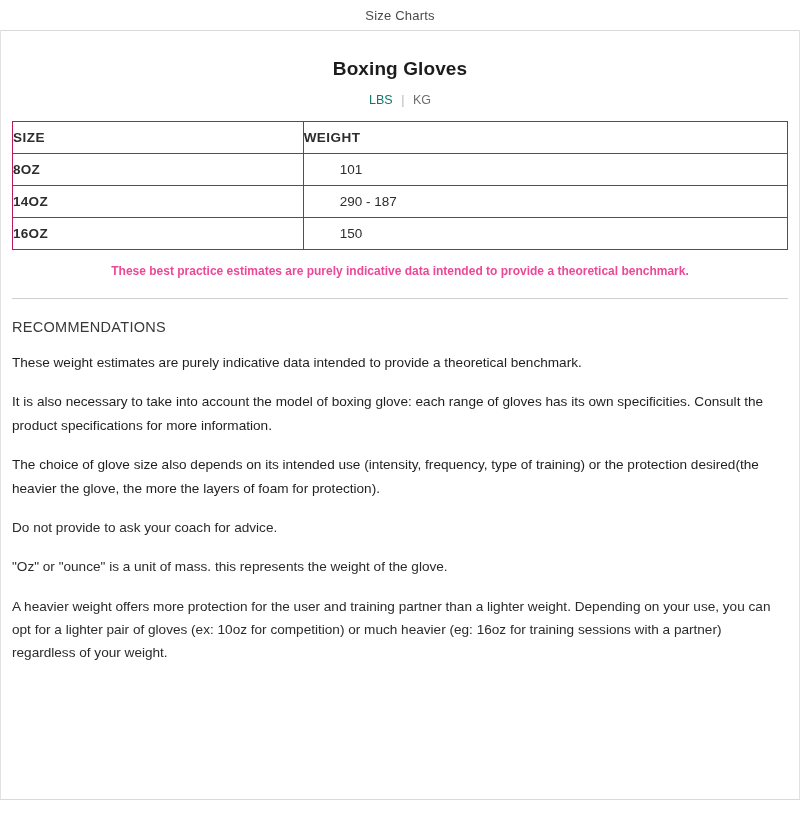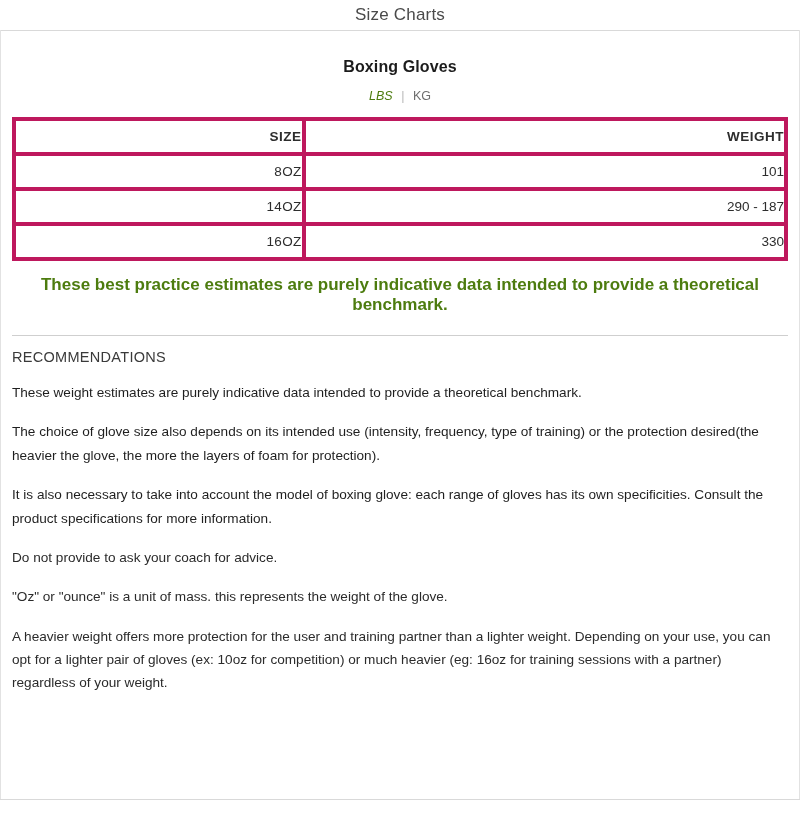--- a/index.html
+++ b/index.html
@@ -23,98 +23,98 @@
   }
   
   .top-bar {
     height: 30px;
     display: flex;
     align-items: center;
     justify-content: center;
     border-bottom: 1px solid #d9d9d9;
   }
   .top-bar .title {
-    font-size: 17px;
+    font-size: 13px;
     color: #4a4a4a;
     letter-spacing: 0.2px;
   }
   .content {
     padding: 0 12px;
     box-sizing: border-box;
   }
   .chart-title {
     text-align: center;
-    font-size: 16px;
+    font-size: 19px;
     font-weight: bold;
     color: #1c1c1c;
     margin-top: 27px;
     letter-spacing: 0.1px;
   }
   .unit-toggle {
     text-align: center;
     margin-top: 13px;
     font-size: 12.5px;
     color: #6d6d6d;
   }
   .unit-toggle .unit {
     cursor: pointer;
   }
   .unit-toggle .unit.active {
-    color: #4d7c0f;
-    font-style: italic;
+    color: #0f766e;
   }
   .unit-toggle .sep {
     color: #b9b9b9;
     margin: 0 5px;
   }
   table.size-table {
     width: 100%;
     border-collapse: collapse;
     margin-top: 14px;
     table-layout: fixed;
   }
   table.size-table th,
   table.size-table td {
-    border: 4px solid #be185d;
-    text-align: right;
+    border: 1px solid #be185d;
+    text-align: left;
     height: 31px;
     font-size: 13.5px;
     color: #2d2d2d;
     padding: 0;
   }
   table.size-table th {
     font-weight: bold;
     font-size: 13.5px;
     letter-spacing: 0.5px;
   }
   table.size-table col.c1 { width: 37.5%; }
   table.size-table col.c2 { width: 62.5%; }
   table.size-table td.size-cell {
-    font-weight: normal;
+    font-weight: bold;
     letter-spacing: 0.3px;
   }
   table.size-table td.weight-cell {
     font-weight: normal;
+    padding-left: 36px;
   }
   .disclaimer {
     text-align: center;
-    font-size: 17px;
-    font-weight: bold;
-    color: #4d7c0f;
+    font-size: 12px;
+    font-weight: bold;
+    color: #ec4899;
     margin-top: 14px;
   }
   .divider {
     border: none;
     border-top: 1px solid #cfcfcf;
     margin: 20px 0 0 0;
   }
   .reco-heading {
     font-size: 14.5px;
     color: #3a3a3a;
-    margin-top: 13px;
+    margin-top: 20px;
     letter-spacing: 0.3px;
   }
   .para {
     font-size: 13.6px;
     line-height: 1.72;
     color: #2b2b2b;
     margin-top: 16px;
   }
   .para.bold {
     font-weight: normal;
@@ -181,34 +181,34 @@
         <tr>
           <td class="size-cell">8OZ</td>
           <td class="weight-cell">101</td>
         </tr>
         <tr>
           <td class="size-cell">14OZ</td>
           <td class="weight-cell">290 - 187</td>
         </tr>
         <tr>
           <td class="size-cell">16OZ</td>
-          <td class="weight-cell">330</td>
+          <td class="weight-cell">150</td>
         </tr>
       </tbody>
     </table>
 
     <div class="disclaimer">These best practice estimates are purely indicative data intended to provide a theoretical benchmark.</div>
 
     <hr class="divider">
 
     <div class="reco-heading">RECOMMENDATIONS</div>
 
     <p class="para bold">These weight estimates are purely indicative data intended to provide a theoretical benchmark.</p>
+    <p class="para bold">It is also necessary to take into account the model of boxing glove: each range of gloves has its own specificities. Consult the product specifications for more information.</p>
     <p class="para bold">The choice of glove size also depends on its intended use (intensity, frequency, type of training) or the protection desired(the heavier the glove, the more the layers of foam for protection).</p>
-    <p class="para bold">It is also necessary to take into account the model of boxing glove: each range of gloves has its own specificities. Consult the product specifications for more information.</p>
     <p class="para">Do not provide to ask your coach for advice.</p>
     <p class="para">"Oz" or "ounce" is a unit of mass. this represents the weight of the glove.</p>
     <p class="para">A heavier weight offers more protection for the user and training partner than a lighter weight. Depending on your use, you can opt for a lighter pair of gloves (ex: 10oz for competition) or much heavier (eg: 16oz for training sessions with a partner) regardless of your weight.</p>
 
   </div>
 
   <div class="bottom-rule"></div>
 
 </div>
 

